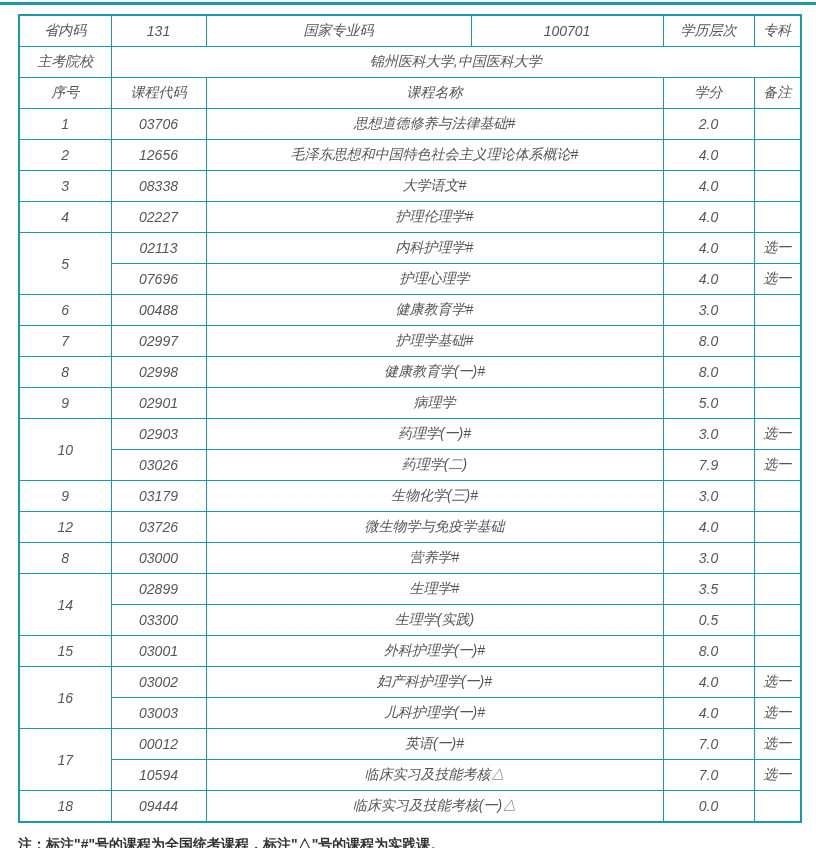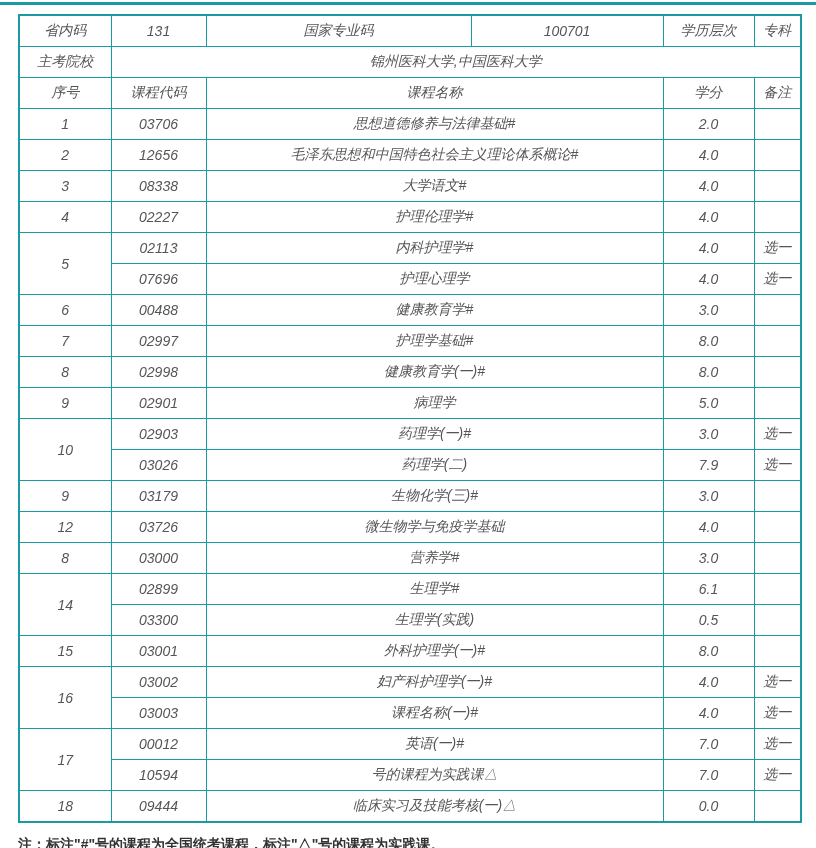--- a/index.html
+++ b/index.html
@@ -182,21 +182,21 @@
       <td>03000</td>
       <td colspan="2">营养学#</td>
       <td>3.0</td>
       <td></td>
     </tr>
 
     <tr>
       <td rowspan="2">14</td>
       <td>02899</td>
       <td colspan="2">生理学#</td>
-      <td>6.1</td>
+      <td>3.5</td>
       <td></td>
     </tr>
     <tr>
       <td>03300</td>
       <td colspan="2">生理学(实践)</td>
       <td>0.5</td>
       <td></td>
     </tr>
 
     <tr>
@@ -209,35 +209,35 @@
 
     <tr>
       <td rowspan="2">16</td>
       <td>03002</td>
       <td colspan="2">妇产科护理学(一)#</td>
       <td>4.0</td>
       <td>选一</td>
     </tr>
     <tr>
       <td>03003</td>
-      <td colspan="2">课程名称(一)#</td>
+      <td colspan="2">儿科护理学(一)#</td>
       <td>4.0</td>
       <td>选一</td>
     </tr>
 
     <tr>
       <td rowspan="2">17</td>
       <td>00012</td>
       <td colspan="2">英语(一)#</td>
       <td>7.0</td>
       <td>选一</td>
     </tr>
     <tr>
       <td>10594</td>
-      <td colspan="2">号的课程为实践课△</td>
+      <td colspan="2">临床实习及技能考核△</td>
       <td>7.0</td>
       <td>选一</td>
     </tr>
 
     <tr>
       <td>18</td>
       <td>09444</td>
       <td colspan="2">临床实习及技能考核(一)△</td>
       <td>0.0</td>
       <td></td>

